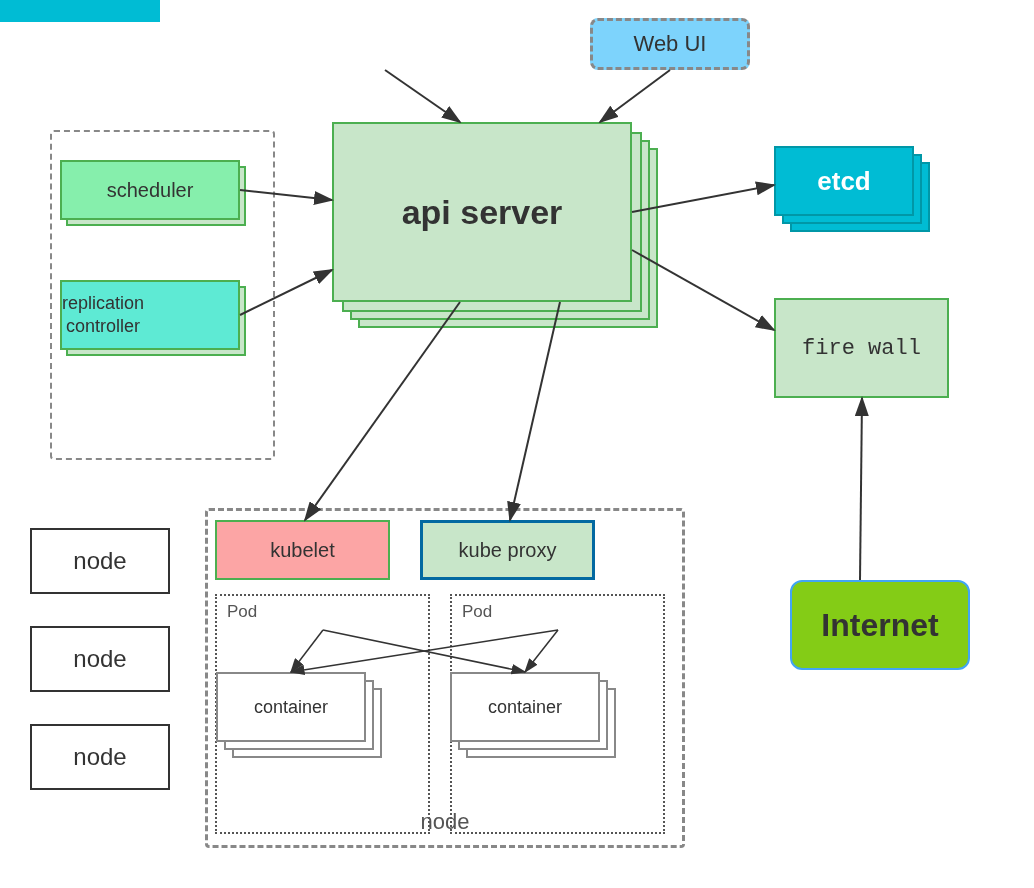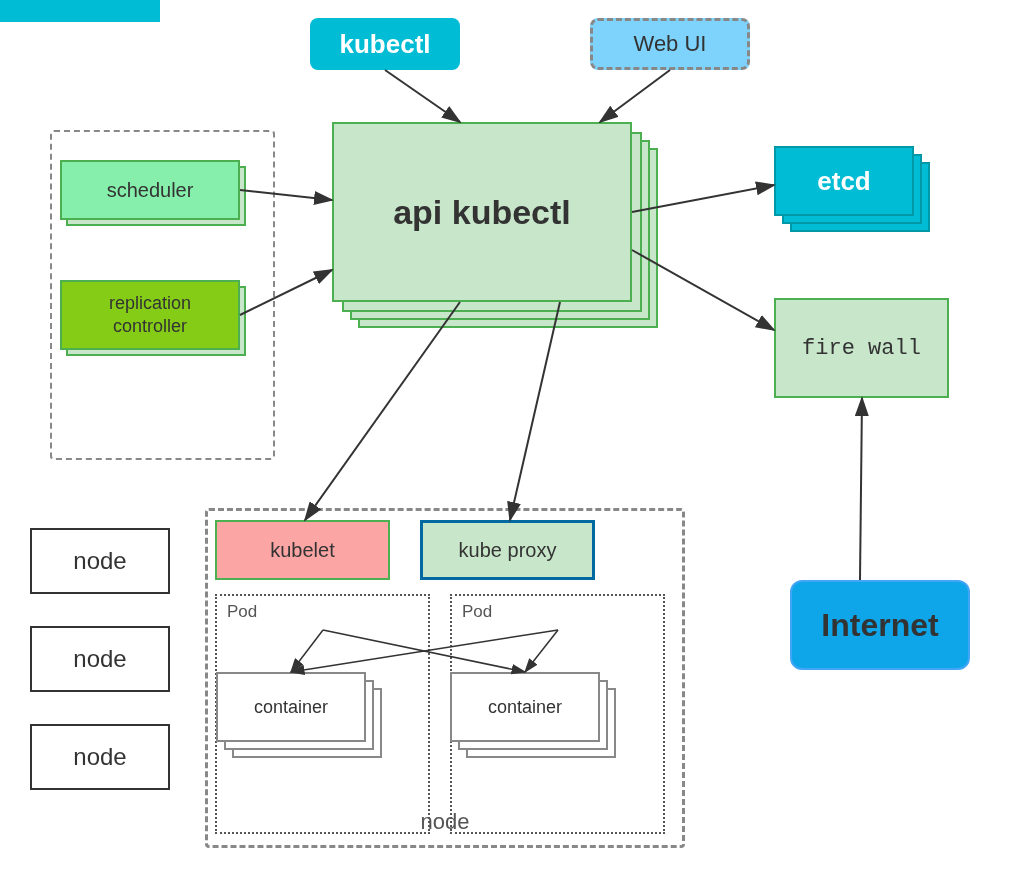--- a/index.html
+++ b/index.html
@@ -117,25 +117,25 @@
       border: 2px solid #4caf50;
     }
 
     
     .replication-box {
       position: absolute;
       top: 280px;
       left: 60px;
       width: 180px;
       height: 70px;
-      background: #84cc16;
-      border: 2px solid #4caf50;
-      display: flex;
-      align-items: center;
-      justify-content: center;
+      background: #5eead4;
+      border: 2px solid #4caf50;
+      display: flex;
+      align-items: center;
+      justify-content: flex-start;
       font-size: 18px;
       color: #333;
       text-align: center;
       line-height: 1.3;
     }
     .replication-box-shadow {
       position: absolute;
       top: 286px;
       left: 66px;
       width: 180px;
@@ -240,21 +240,21 @@
       font-family: Liberation Mono, monospace;
     }
 
     
     .internet-box {
       position: absolute;
       top: 580px;
       left: 790px;
       width: 180px;
       height: 90px;
-      background: #0ea5e9;
+      background: #84cc16;
       border: 2px solid #42a5f5;
       border-radius: 12px;
       display: flex;
       align-items: center;
       justify-content: center;
       font-size: 32px;
       color: #333;
       font-weight: bold;
     }
 
@@ -428,23 +428,20 @@
       pointer-events: none;
     }
   </style>
 </head>
 <body>
 
 <div class="diagram-container">
 
   <div class="top-bar"></div>
 
-  <div class="kubectl-box">
-    <span>kubectl</span>
-  </div>
 
   <div class="webui-box">
     <span>Web UI</span>
   </div>
 
 
   <div class="inner-dashed-box"></div>
 
   <div class="scheduler-box-shadow"></div>
 
@@ -458,21 +455,21 @@
     <span>
       <span>replication</span><br>
       <span>controller</span>
     </span>
   </div>
 
   <div class="api-shadow3"></div>
   <div class="api-shadow2"></div>
   <div class="api-shadow1"></div>
   <div class="api-box">
-    <span>api kubectl</span>
+    <span>api server</span>
   </div>
 
   <div class="etcd-shadow3"></div>
   <div class="etcd-shadow2"></div>
   <div class="etcd-box">
     <span>etcd</span>
   </div>
 
   <div class="firewall-box">
     <span>fire wall</span>

